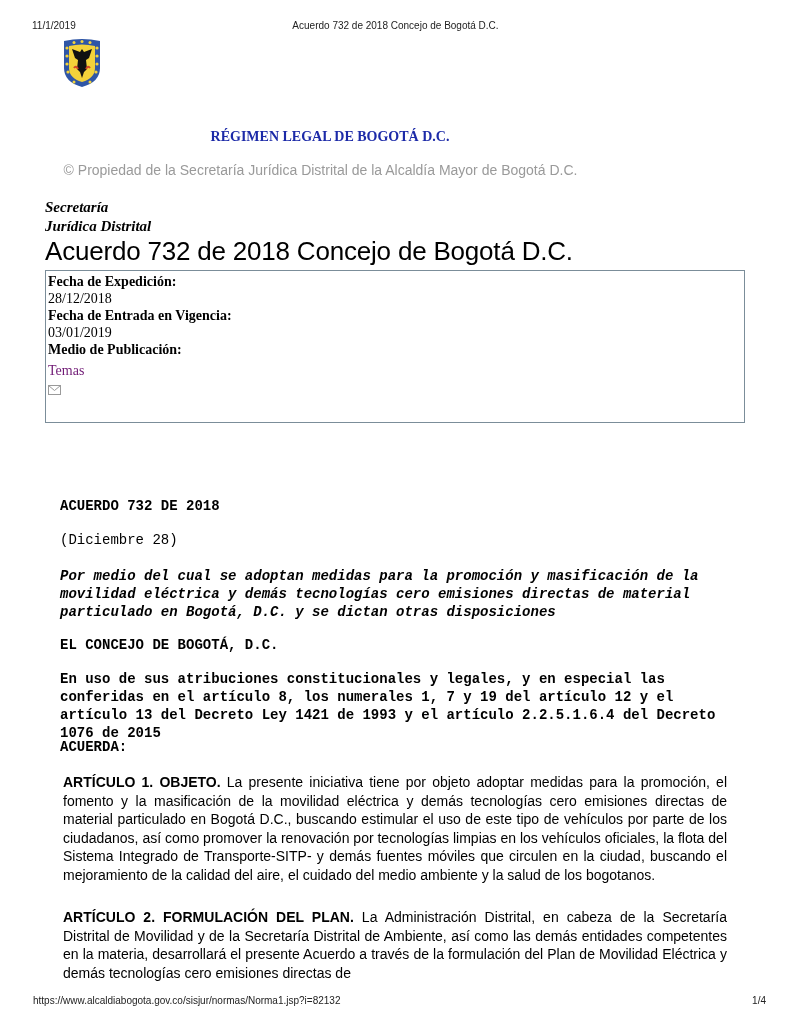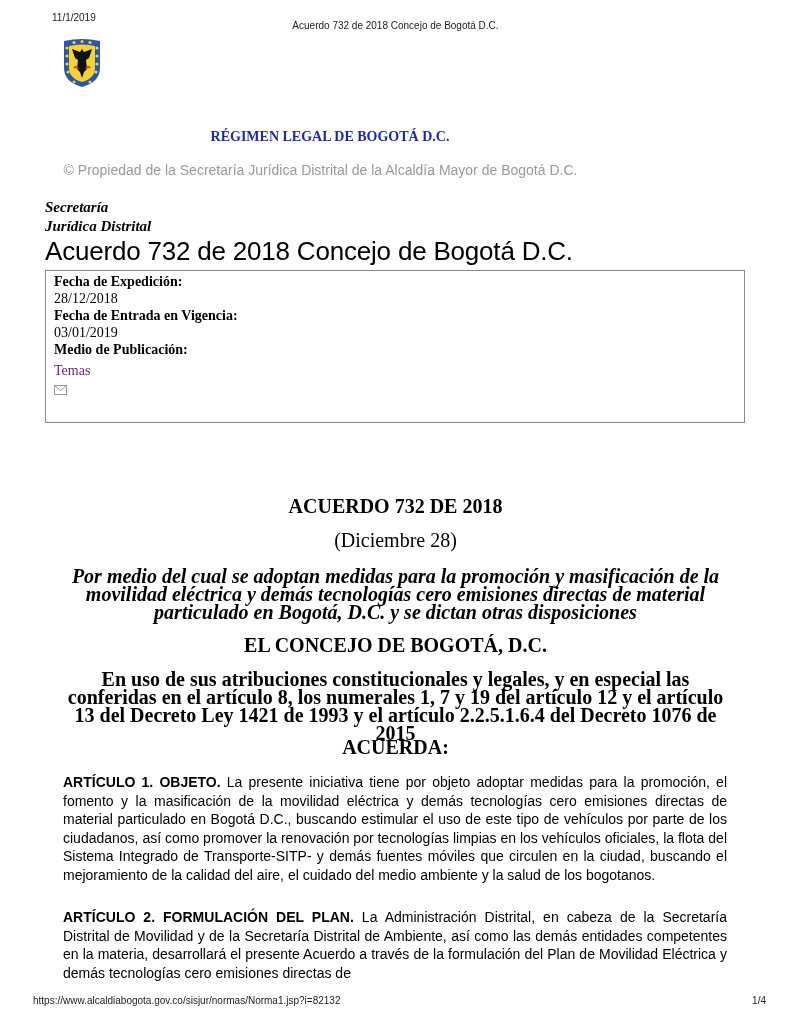--- a/index.html
+++ b/index.html
@@ -1,30 +1,30 @@
 <!DOCTYPE html>
 <html><head>
 <meta charset="utf-8">
 <style>
   html, body { margin: 0; padding: 0; background: #ffffff; }
   body { width: 791px; height: 1024px; position: relative; overflow: hidden; color: #000; }
   .abs { position: absolute; }
   .print-hdr { font-family: "Liberation Sans", sans-serif; font-size: 10px; color: #222; }
-  .date { left: 32px; top: 12px; margin-left: 20px; }
+  .date { left: 32px; top: 20px; }
   .doc-title-hdr { left: 0; width: 791px; top: 20px; text-align: center; }
   .logo { left: 62px; top: 38px; width: 40px; height: 50px; }
   .regimen { left: 0; width: 660px; top: 129px; text-align: center; font-family: "Liberation Serif", serif; font-weight: bold; font-size: 14px; color: #1c2aa8; }
   .copyright { left: 0; width: 641px; top: 162px; text-align: center; font-family: "Liberation Sans", sans-serif; font-size: 14px; color: #9a9a9a; }
   .secretaria { left: 45px; top: 198px; font-family: "Liberation Serif", serif; font-style: italic; font-weight: bold; font-size: 15px; line-height: 19px; }
   .main-title { left: 45px; top: 236px; font-family: "Liberation Sans", sans-serif; font-size: 26px; font-weight: 500; letter-spacing: -0.2px; }
-  .meta-box { left: 45px; top: 270px; width: 700px; height: 153px; border: 1px solid #7b8d99; box-sizing: border-box; padding: 2px 8px; font-family: "Liberation Serif", serif; font-size: 14px; line-height: 17px; }
+  .meta-box { left: 45px; top: 270px; width: 700px; height: 153px; border: 1px solid #7b8d99; box-sizing: border-box; padding: 2px 2px; font-family: "Liberation Serif", serif; font-size: 14px; line-height: 17px; }
   .meta-label { font-weight: bold; }
   .temas { color: #701a75; margin-top: 4px; }
   .mail { margin-top: 3px; width: 13px; height: 10px; }
-  .center-block { left: 60px; width: 671px; text-align: center; font-family: Liberation Serif, serif; font-size: 20px; font-weight: bold; line-height: 18px; }
+  .center-block { left: 60px; width: 671px; text-align: left; font-family: Liberation Mono, monospace; font-size: 14px; font-weight: bold; line-height: 18px; }
   .c1 { top: 497px; }
   .c2 { top: 531px; font-weight: normal; }
   .c3 { top: 567px; font-style: italic; }
   .c4 { top: 636px; }
   .c5 { top: 670px; }
   .c6 { top: 738px; }
   .para { left: 63px; width: 664px; font-family: "Liberation Sans", sans-serif; font-size: 14px; line-height: 18.5px; text-align: justify; }
   .p1 { top: 773px; }
   .p2 { top: 908px; }
   .art-head { font-weight: bold; }

